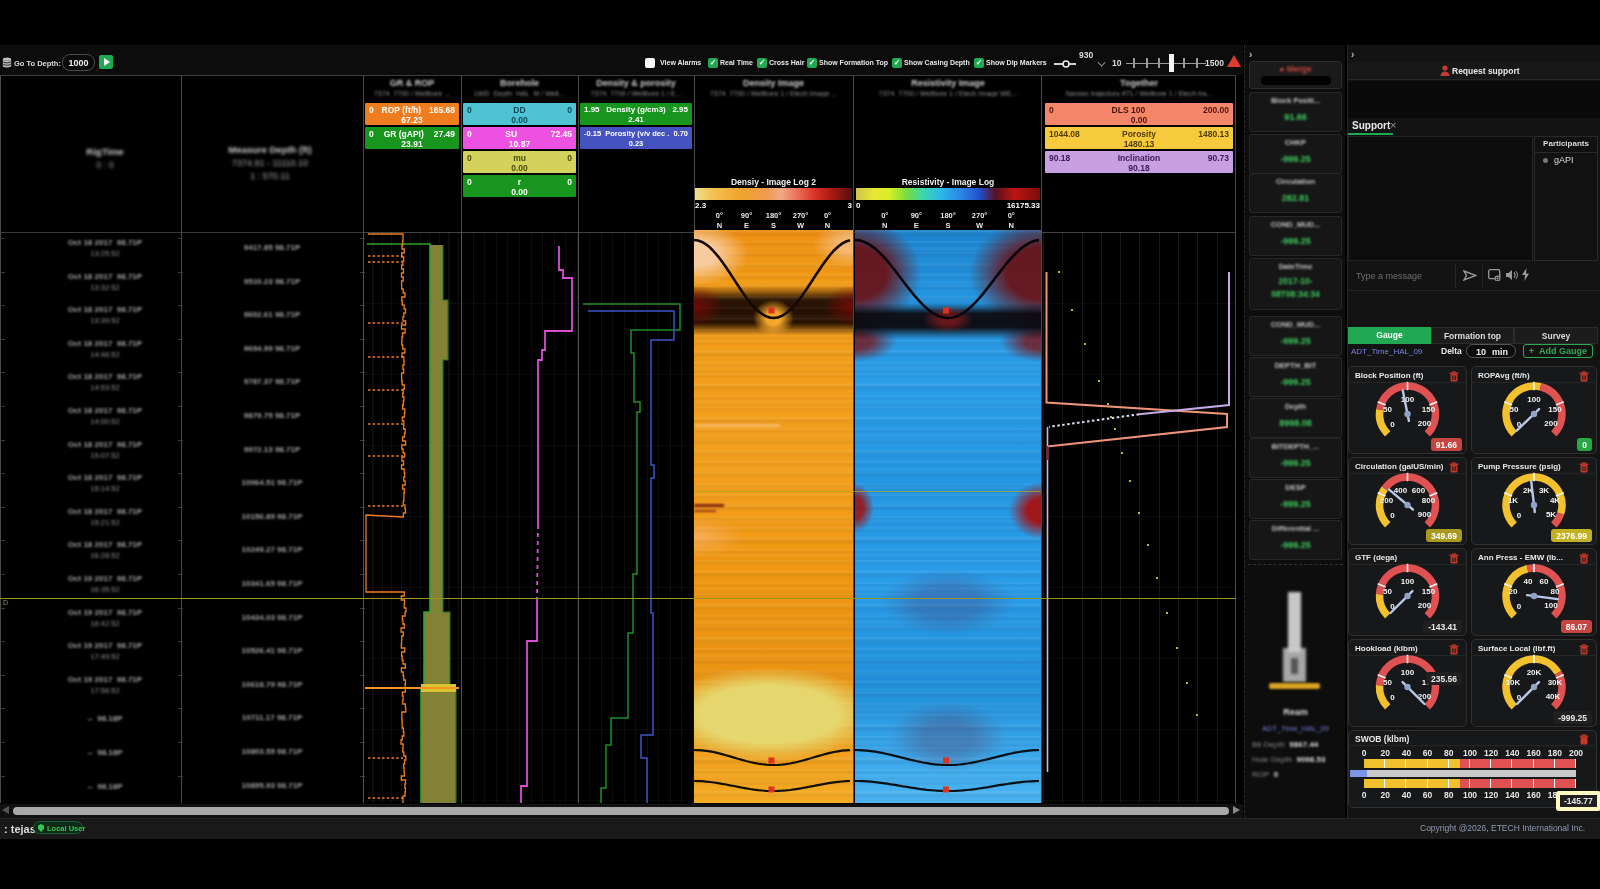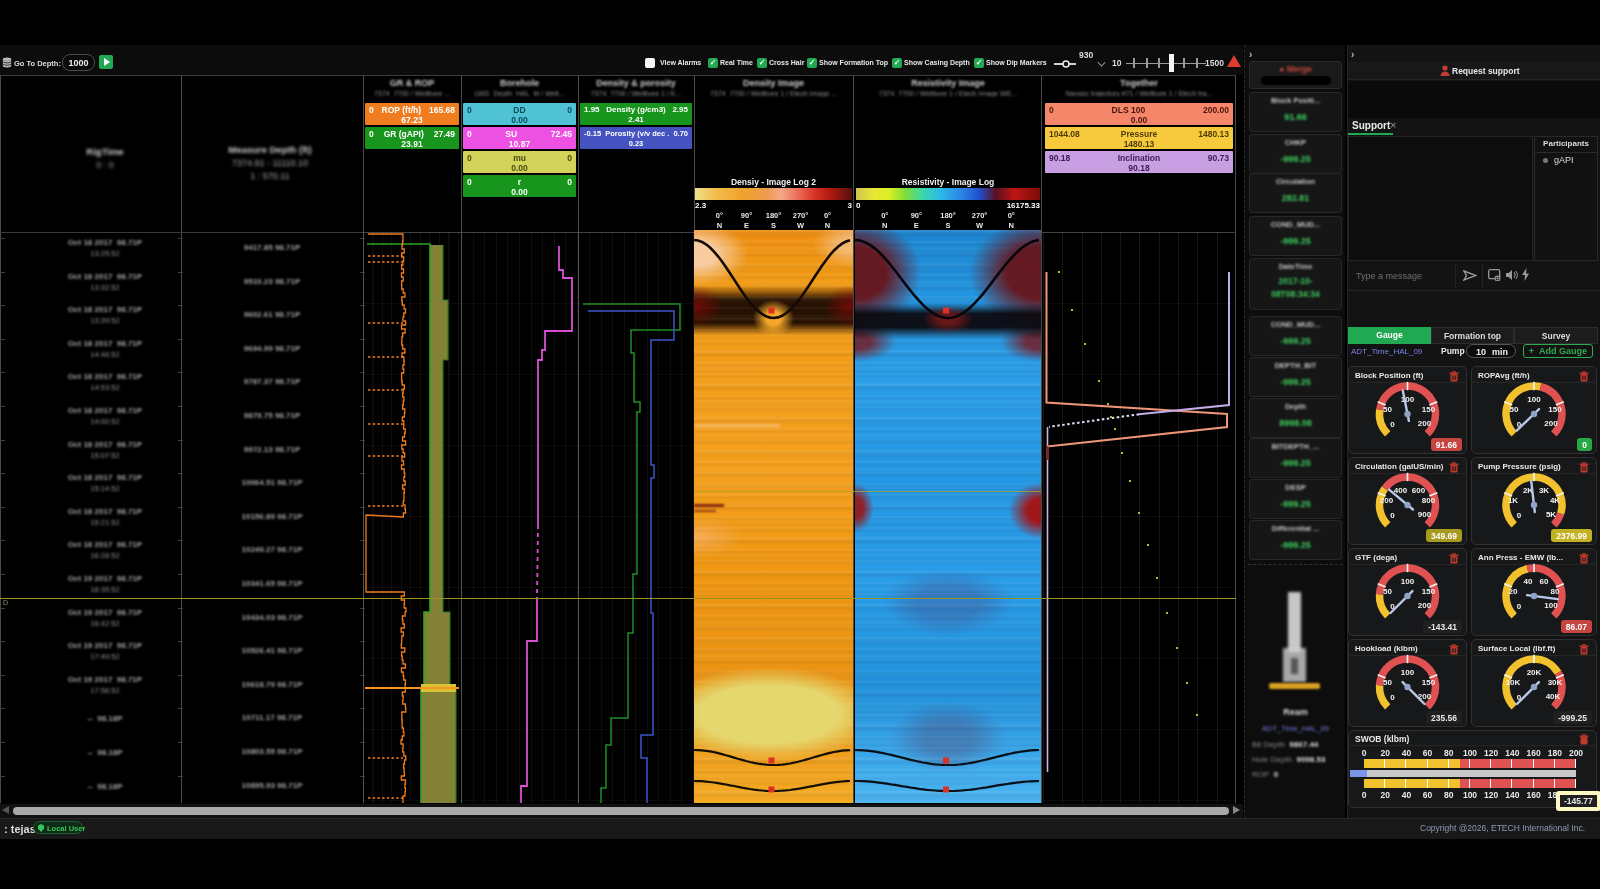--- a/index.html
+++ b/index.html
@@ -153,21 +153,21 @@
       <div class="r1">
         <span>0</span>
         <span>DLS 100</span>
         <span>200.00</span>
       </div>
       <div>0.00</div>
     </div>
 <div class="box" style="left:1045px;top:127px;width:188px;height:21.5px;background:#f7ca3e;color:#4f3c05;font-size:8.5px">
       <div class="r1">
         <span>1044.08</span>
-        <span>Pressure</span>
+        <span>Porosity</span>
         <span>1480.13</span>
       </div>
       <div>1480.13</div>
     </div>
 <div class="box" style="left:1045px;top:151px;width:188px;height:21.5px;background:#c79fe2;color:#3c1a52;font-size:8.5px">
       <div class="r1">
         <span>90.18</span>
         <span>Inclination</span>
         <span>90.73</span>
       </div>
@@ -498,21 +498,21 @@
 <path d="M1,4 h2.5 L7,1 V11 L3.5,8 H1 Z" fill="#999"></path>
 <path d="M9,3.5 a3.5,3.5 0 0 1 0,5 M10.8,2 a6,6 0 0 1 0,8" stroke="#999" stroke-width="1.1" fill="none"></path>
     </svg>
 <svg class="abs" style="left:1521px;top:268px" width="9" height="13" viewBox="0 0 9 13">
 <path d="M5.5,0 L1,7 h3 L3.5,13 L8,5.5 H5 Z" fill="#999"></path>
     </svg>
 <div class="abs" style="left:1348px;top:327px;width:83px;height:17px;background:#21a852;color:#fff;font-size:8.5px;font-weight:bold;text-align:center;line-height:17px">Gauge</div>
 <div class="abs" style="left:1431px;top:327px;width:83px;height:17px;background:#1c1c1c;border:1px solid #2c2c2c;color:#ddd;font-size:8.5px;font-weight:bold;text-align:center;line-height:16px">Formation top</div>
 <div class="abs" style="left:1514px;top:327px;width:84px;height:17px;background:#1c1c1c;border:1px solid #2c2c2c;color:#ddd;font-size:8.5px;font-weight:bold;text-align:center;line-height:16px">Survey</div>
 <div class="abs" style="left:1351px;top:347px;color:#7c83e8;font-size:8px">ADT_Time_HAL_09</div>
-<div class="abs" style="left:1441px;top:346px;color:#e8e8e8;font-size:8.5px;font-weight:bold">Pump</div>
+<div class="abs" style="left:1441px;top:346px;color:#e8e8e8;font-size:8.5px;font-weight:bold">Delta</div>
 <div class="abs" style="left:1466px;top:344px;width:50px;height:14px;background:#0c0c0c;border:1px solid #555;border-radius:7px;color:#eee;font-size:9px;font-weight:bold">
       <span style="position:absolute;left:9px;top:2px">10</span>
       <span style="position:absolute;right:7px;top:2px">min</span>
     </div>
 <div class="abs" style="left:1523px;top:344px;width:70px;height:14px;border:1px solid #2faa52;border-radius:3px;color:#2faa52;font-size:9px;font-weight:bold;text-align:center;line-height:13px">+&nbsp;&nbsp;Add Gauge</div>
 <div class="abs" style="left:1348px;top:366px;width:119px;height:88px;background:#17181a;border:1px solid #303030;border-radius:5px"></div>
 <div class="abs" style="left:1355px;top:371px;width:93px;color:#e8e8e8;font-size:8px;font-weight:bold;white-space:nowrap;overflow:hidden">Block Position (ft)</div>
 <svg class="abs" style="left:1449px;top:371px" width="10" height="11" viewBox="0 0 10 11">
 <rect x="1.5" y="3" width="7" height="7.5" rx="1" fill="#c0392b"></rect>
 <rect x="0.5" y="1.5" width="9" height="1.4" fill="#c0392b"></rect>
@@ -695,21 +695,21 @@
       <line x1="59.5" y1="10.2" x2="59.5" y2="1.8" stroke="#f5f5f5" stroke-width="1.6"></line>
       <line x1="81.4" y1="24.9" x2="89.3" y2="21.7" stroke="#f5f5f5" stroke-width="1.6"></line>
       <text x="59.5" y="22" fill="#f2f2f2" font-size="8" font-weight="bold" text-anchor="middle" font-family="Liberation Sans">100</text>
       <text x="39.5" y="32" fill="#f2f2f2" font-size="8" font-weight="bold" text-anchor="middle" font-family="Liberation Sans">50</text>
       <text x="80.5" y="32" fill="#f2f2f2" font-size="8" font-weight="bold" text-anchor="middle" font-family="Liberation Sans">150</text>
       <text x="44.5" y="47" fill="#f2f2f2" font-size="8" font-weight="bold" text-anchor="middle" font-family="Liberation Sans">0</text>
       <text x="76.5" y="46" fill="#f2f2f2" font-size="8" font-weight="bold" text-anchor="middle" font-family="Liberation Sans">200</text>
       <line x1="54.6" y1="29.1" x2="76.5" y2="51.0" stroke="#b9c7e8" stroke-width="2.4" stroke-linecap="round"></line>
       <circle cx="59.5" cy="34" r="3.2" fill="#8fa3c8"></circle>
     </svg>
-<div class="abs" style="right:138px;top:711px;background:#202020;border-radius:3px;color:#e8e8e8;font-size:8.5px;font-weight:bold;padding:1.5px 5px">235.56</div>
+<div class="abs" style="right:138px;top:672px;background:#202020;border-radius:3px;color:#e8e8e8;font-size:8.5px;font-weight:bold;padding:1.5px 5px">235.56</div>
 <div class="abs" style="left:1471px;top:639px;width:126px;height:88px;background:#17181a;border:1px solid #303030;border-radius:5px"></div>
 <div class="abs" style="left:1478px;top:644px;width:100px;color:#e8e8e8;font-size:8px;font-weight:bold;white-space:nowrap;overflow:hidden">Surface Local (lbf.ft)</div>
 <svg class="abs" style="left:1579px;top:644px" width="10" height="11" viewBox="0 0 10 11">
 <rect x="1.5" y="3" width="7" height="7.5" rx="1" fill="#c0392b"></rect>
 <rect x="0.5" y="1.5" width="9" height="1.4" fill="#c0392b"></rect>
 <rect x="3.2" y="0.3" width="3.6" height="1.4" fill="#c0392b"></rect>
 <path d="M3.4,4.5 v4.5 M5,4.5 v4.5 M6.6,4.5 v4.5" stroke="#17181a" stroke-width="0.8"></path>
     </svg>
 <div class="abs" style="left:1471px;top:655px;width:126px;height:1px;background:#262626"></div>
 <svg class="abs" style="left:1471px;top:653px" width="126" height="74" viewBox="0 0 126 74">

